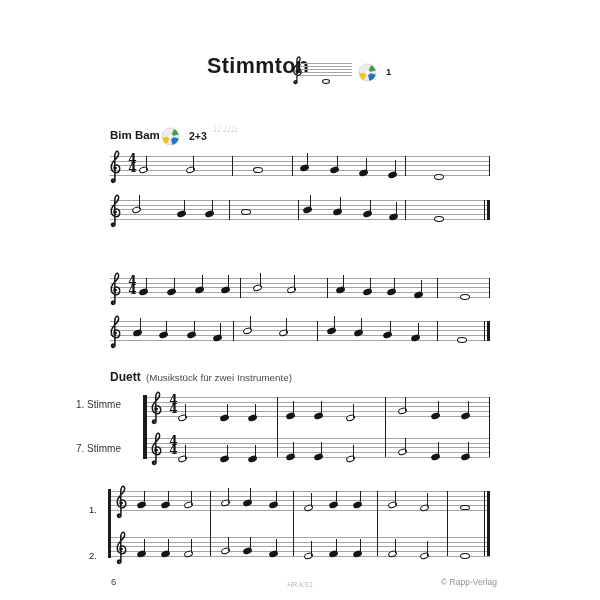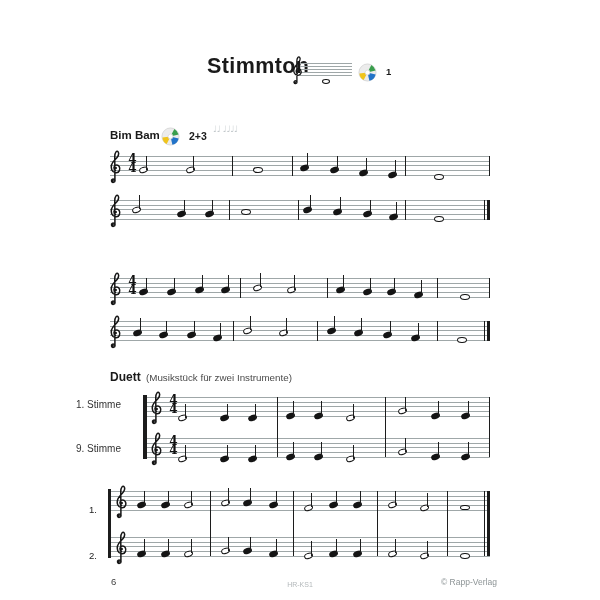--- a/index.html
+++ b/index.html
@@ -64,21 +64,21 @@
       <use href="#cdicon"></use>
     </svg>
   <div class="abs h-tracks">2+3</div>
   <div class="abs rhythm">♩♩ ♩♩♩♩</div>
 
 
   <div class="abs h-sec h-duett">Duett</div>
   <div class="abs h-duettsub">(Musikstück für zwei Instrumente)</div>
 
   <div class="abs stimme st1">1. Stimme</div>
-  <div class="abs stimme st2">9. Stimme</div>
+  <div class="abs stimme st2">7. Stimme</div>
   <div class="abs vlabel v1">1.</div>
   <div class="abs vlabel v2">2.</div>
 
   <div id="score" class="abs" style="left:0;top:0;width:600px;height:600px">
       <div class="abs " style="left: 300px; top: 63px; width: 52px; height: 1px; background: rgb(159, 167, 168);"></div>
       <div class="abs " style="left: 300px; top: 66.1px; width: 52px; height: 1px; background: rgb(159, 167, 168);"></div>
       <div class="abs " style="left: 300px; top: 69.2px; width: 52px; height: 1px; background: rgb(159, 167, 168);"></div>
       <div class="abs " style="left: 300px; top: 72.3px; width: 52px; height: 1px; background: rgb(159, 167, 168);"></div>
       <div class="abs " style="left: 300px; top: 75.4px; width: 52px; height: 1px; background: rgb(159, 167, 168);"></div>
       <svg viewBox="0 0 24 60" class="abs" style="left: 291px; top: 55.08px; width: 12.6px; height: 30px;">

